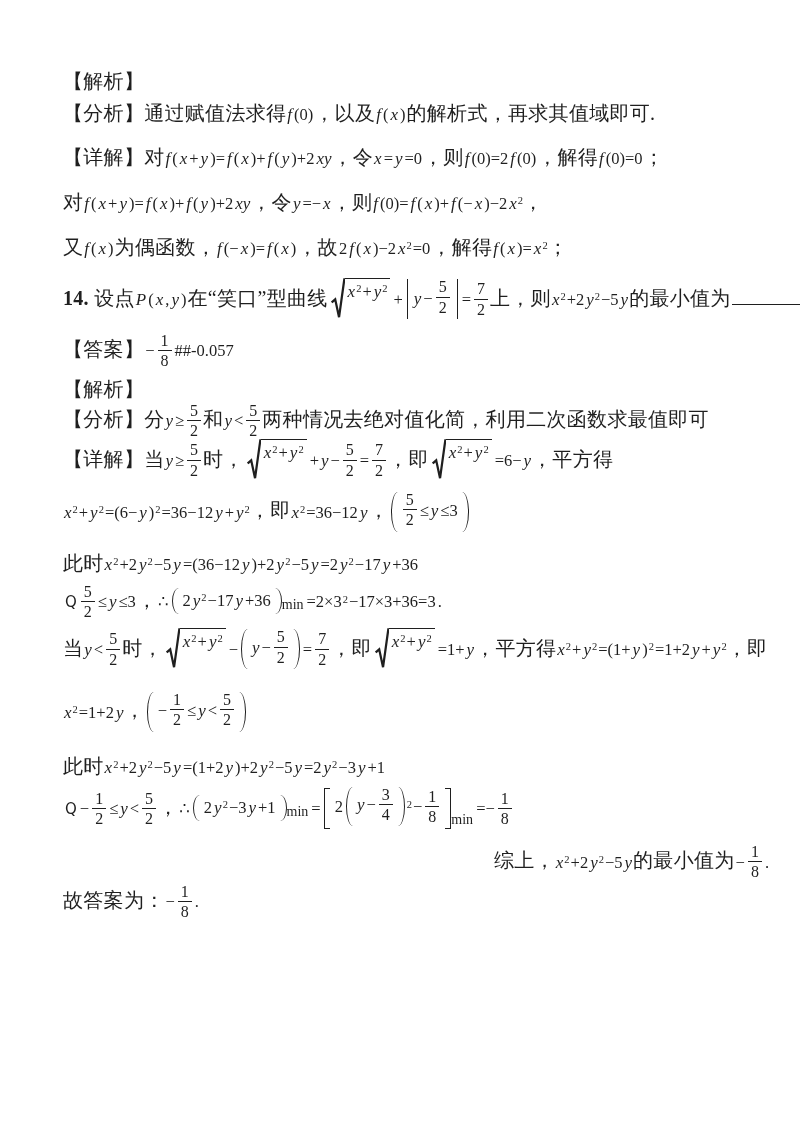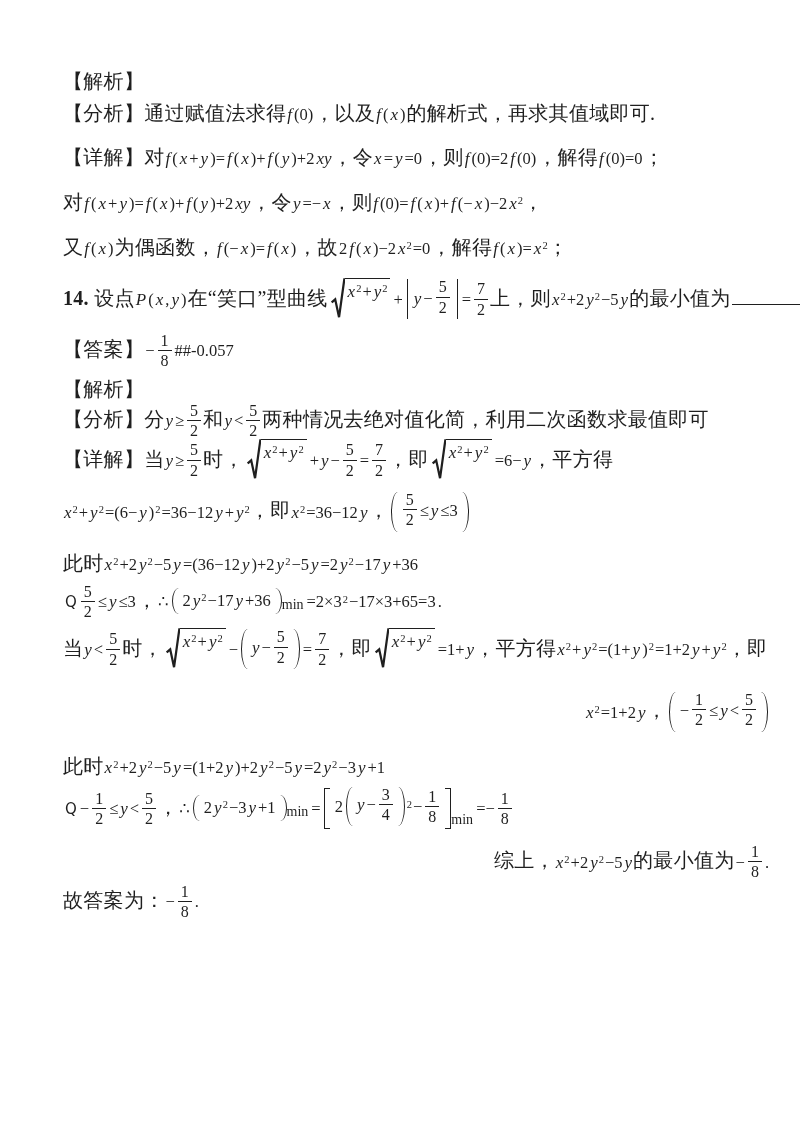--- a/index.html
+++ b/index.html
@@ -207,21 +207,21 @@
         </span></div>
       <div class="line" style="margin-top: 16px;"><span class="zh">此时</span><span class="mi">x</span><sup class="msup">2</sup><span class="mn">+2</span><span class="mi">y</span><sup class="msup">2</sup><span class="mn">−5</span><span class="mi">y</span><span class="mn">=(36−12</span><span class="mi">y</span><span class="mn">)+2</span><span class="mi">y</span><sup class="msup">2</sup><span class="mn">−5</span><span class="mi">y</span><span class="mn">=2</span><span class="mi">y</span><sup class="msup">2</sup><span class="mn">−17</span><span class="mi">y</span><span class="mn">+36</span></div>
       <div class="line" style="margin-top: 7px;"><span class="mq">Q</span><span class="mfrac">
           <span class="fnum">5</span>
           <span class="fden">2</span>
         </span><span class="mn">≤</span><span class="mi">y</span><span class="mn">≤3</span><span class="zh">，</span><span class="mn">∴</span><span class="mfence">
           <span class="lp"></span>
           <span class="fc"><span class="mn">2</span><span class="mi">y</span><sup class="msup">2</sup><span class="mn">−17</span><span class="mi">y</span><span class="mn">+36</span></span>
           <span class="rp"></span>
           <span class="fsub">min</span>
-        </span><span class="mn">=2×3</span><sup class="msup">2</sup><span class="mn">−17×3+65=3</span><span class="mn">.</span></div>
+        </span><span class="mn">=2×3</span><sup class="msup">2</sup><span class="mn">−17×3+36=3</span><span class="mn">.</span></div>
       <div class="line" style="margin-top: 8px;"><span class="zh">当</span><span class="mi">y</span><span class="mn">&lt;</span><span class="mfrac">
           <span class="fnum">5</span>
           <span class="fden">2</span>
         </span><span class="zh">时，</span><span class="msqrt">
           <span class="rsign">
             <svg viewBox="0 0 20 60" preserveAspectRatio="none">
               <path d="M1 35 L6 30.5 L11.5 56 L19 2 L20 2" fill="none" stroke="#1f1f1f" stroke-width="3.2"></path>
             </svg>
           </span>
           <span class="rc"><span class="mi">x</span><sup class="msup">2</sup><span class="mn">+</span><span class="mi">y</span><sup class="msup">2</sup></span>
@@ -236,21 +236,21 @@
           <span class="fnum">7</span>
           <span class="fden">2</span>
         </span><span class="zh">，即</span><span class="msqrt">
           <span class="rsign">
             <svg viewBox="0 0 20 60" preserveAspectRatio="none">
               <path d="M1 35 L6 30.5 L11.5 56 L19 2 L20 2" fill="none" stroke="#1f1f1f" stroke-width="3.2"></path>
             </svg>
           </span>
           <span class="rc"><span class="mi">x</span><sup class="msup">2</sup><span class="mn">+</span><span class="mi">y</span><sup class="msup">2</sup></span>
         </span><span class="mn">=1+</span><span class="mi">y</span><span class="zh">，平方得</span><span class="mi">x</span><sup class="msup">2</sup><span class="mn">+</span><span class="mi">y</span><sup class="msup">2</sup><span class="mn">=(1+</span><span class="mi">y</span><span class="mn">)</span><sup class="msup">2</sup><span class="mn">=1+2</span><span class="mi">y</span><span class="mn">+</span><span class="mi">y</span><sup class="msup">2</sup><span class="zh">，即</span></div>
-      <div class="line" style="margin-top: 22px; text-align: right;"><span class="mi">x</span><sup class="msup">2</sup><span class="mn">=1+2</span><span class="mi">y</span><span class="zh">，</span><span class="mfence">
+      <div class="line" style="margin-top: 22px;"><span class="mi">x</span><sup class="msup">2</sup><span class="mn">=1+2</span><span class="mi">y</span><span class="zh">，</span><span class="mfence">
           <span class="lp"></span>
           <span class="fc"><span class="mn">−</span><span class="mfrac">
               <span class="fnum">1</span>
               <span class="fden">2</span>
             </span><span class="mn">≤</span><span class="mi">y</span><span class="mn">&lt;</span><span class="mfrac">
               <span class="fnum">5</span>
               <span class="fden">2</span>
             </span></span>
           <span class="rp"></span>
         </span></div>

